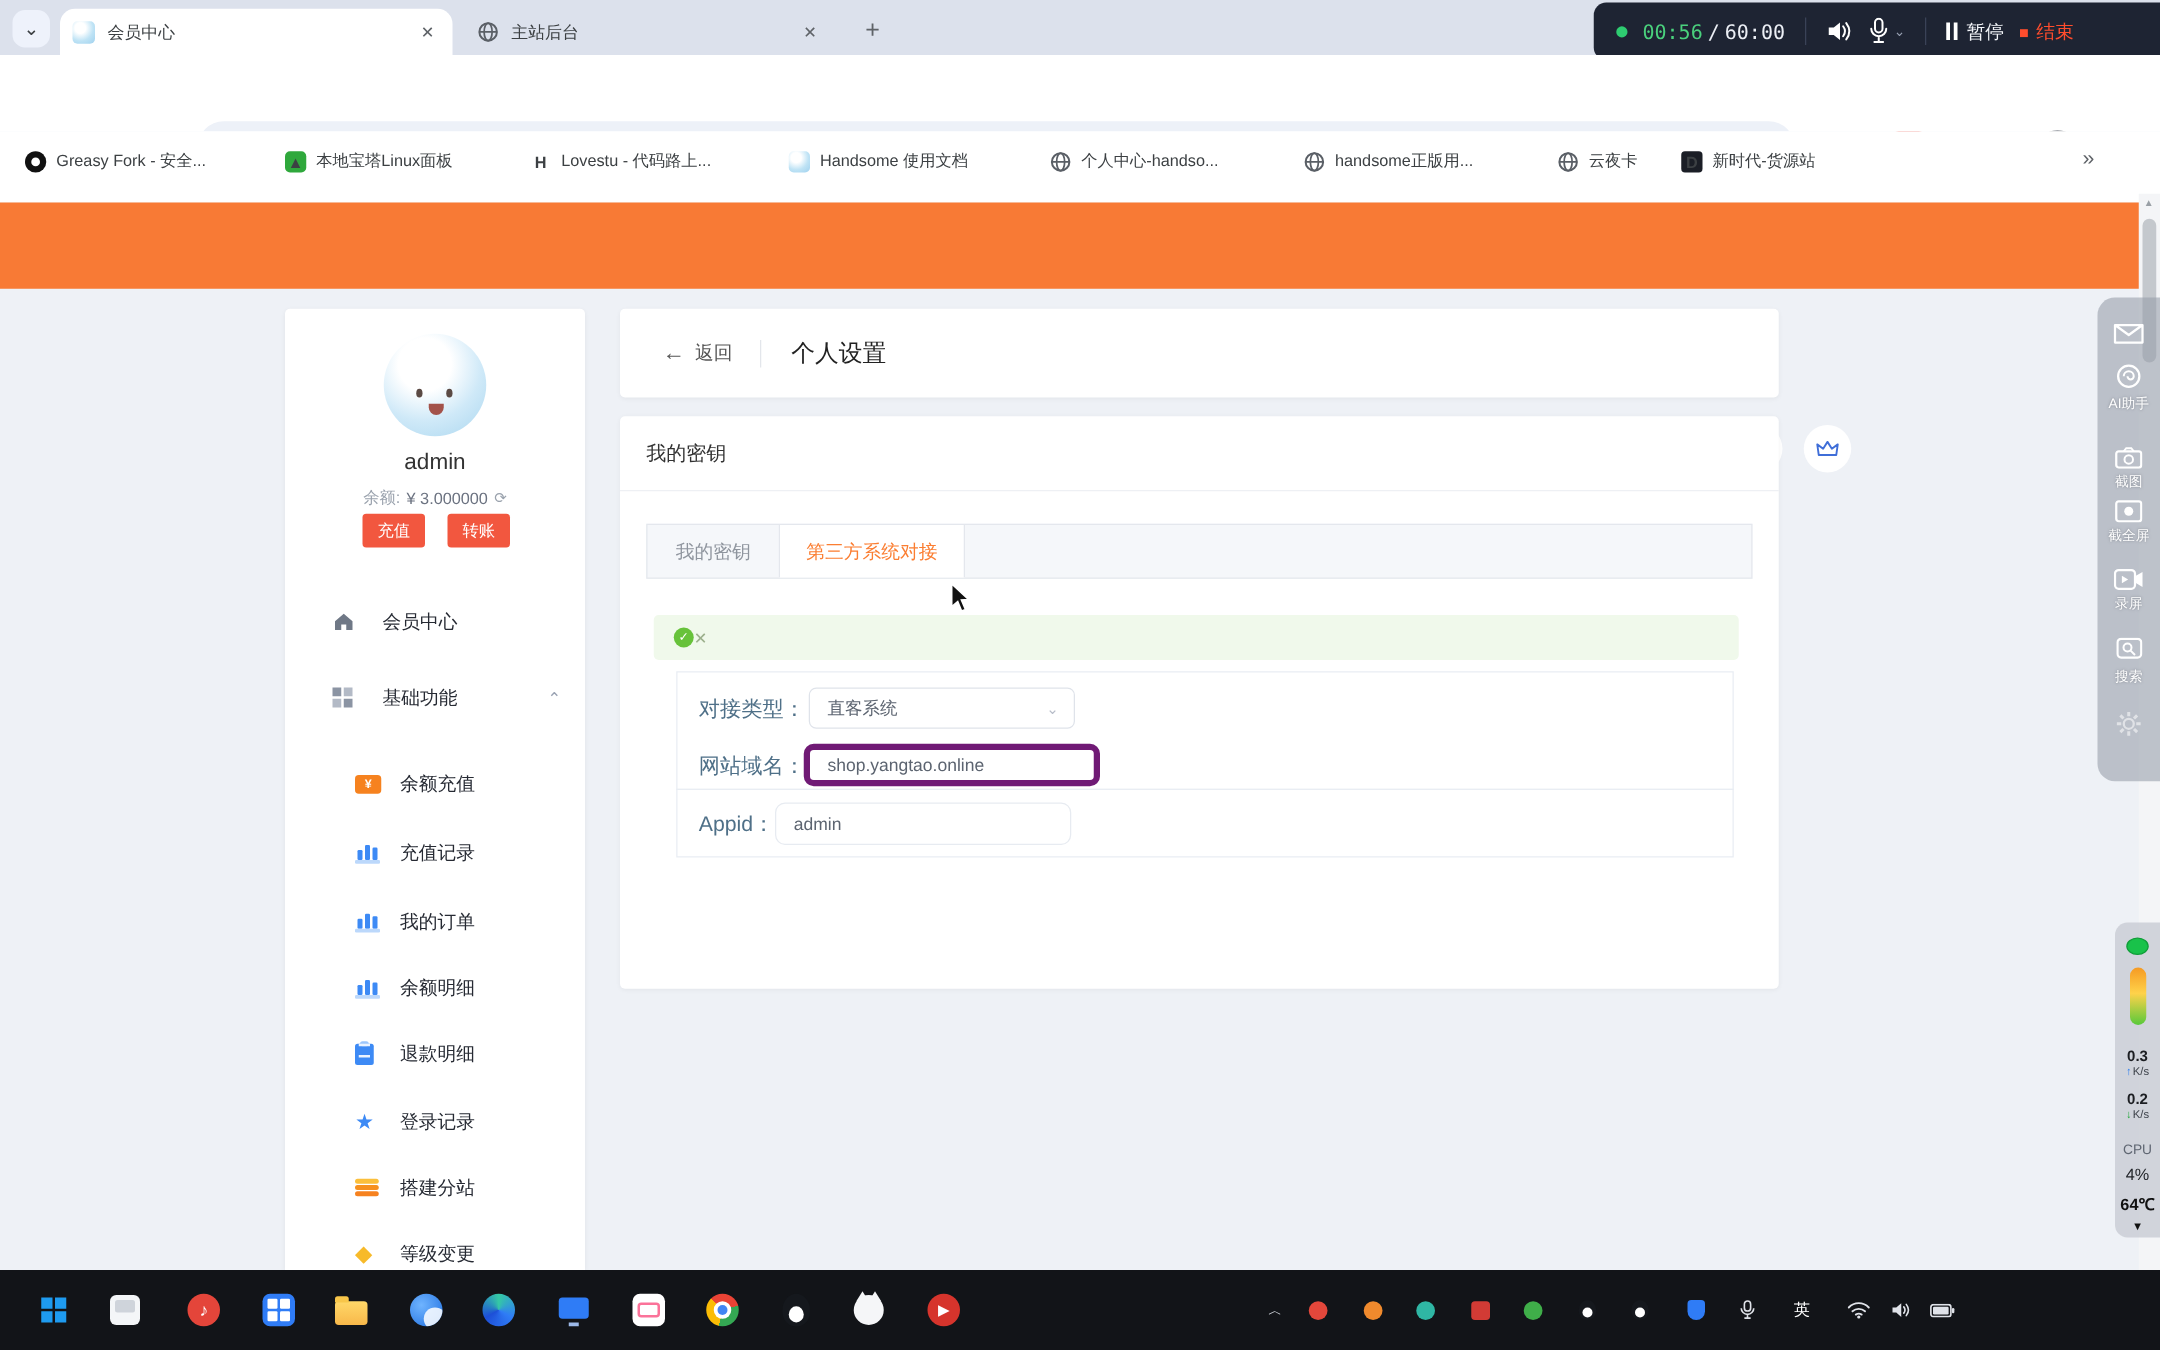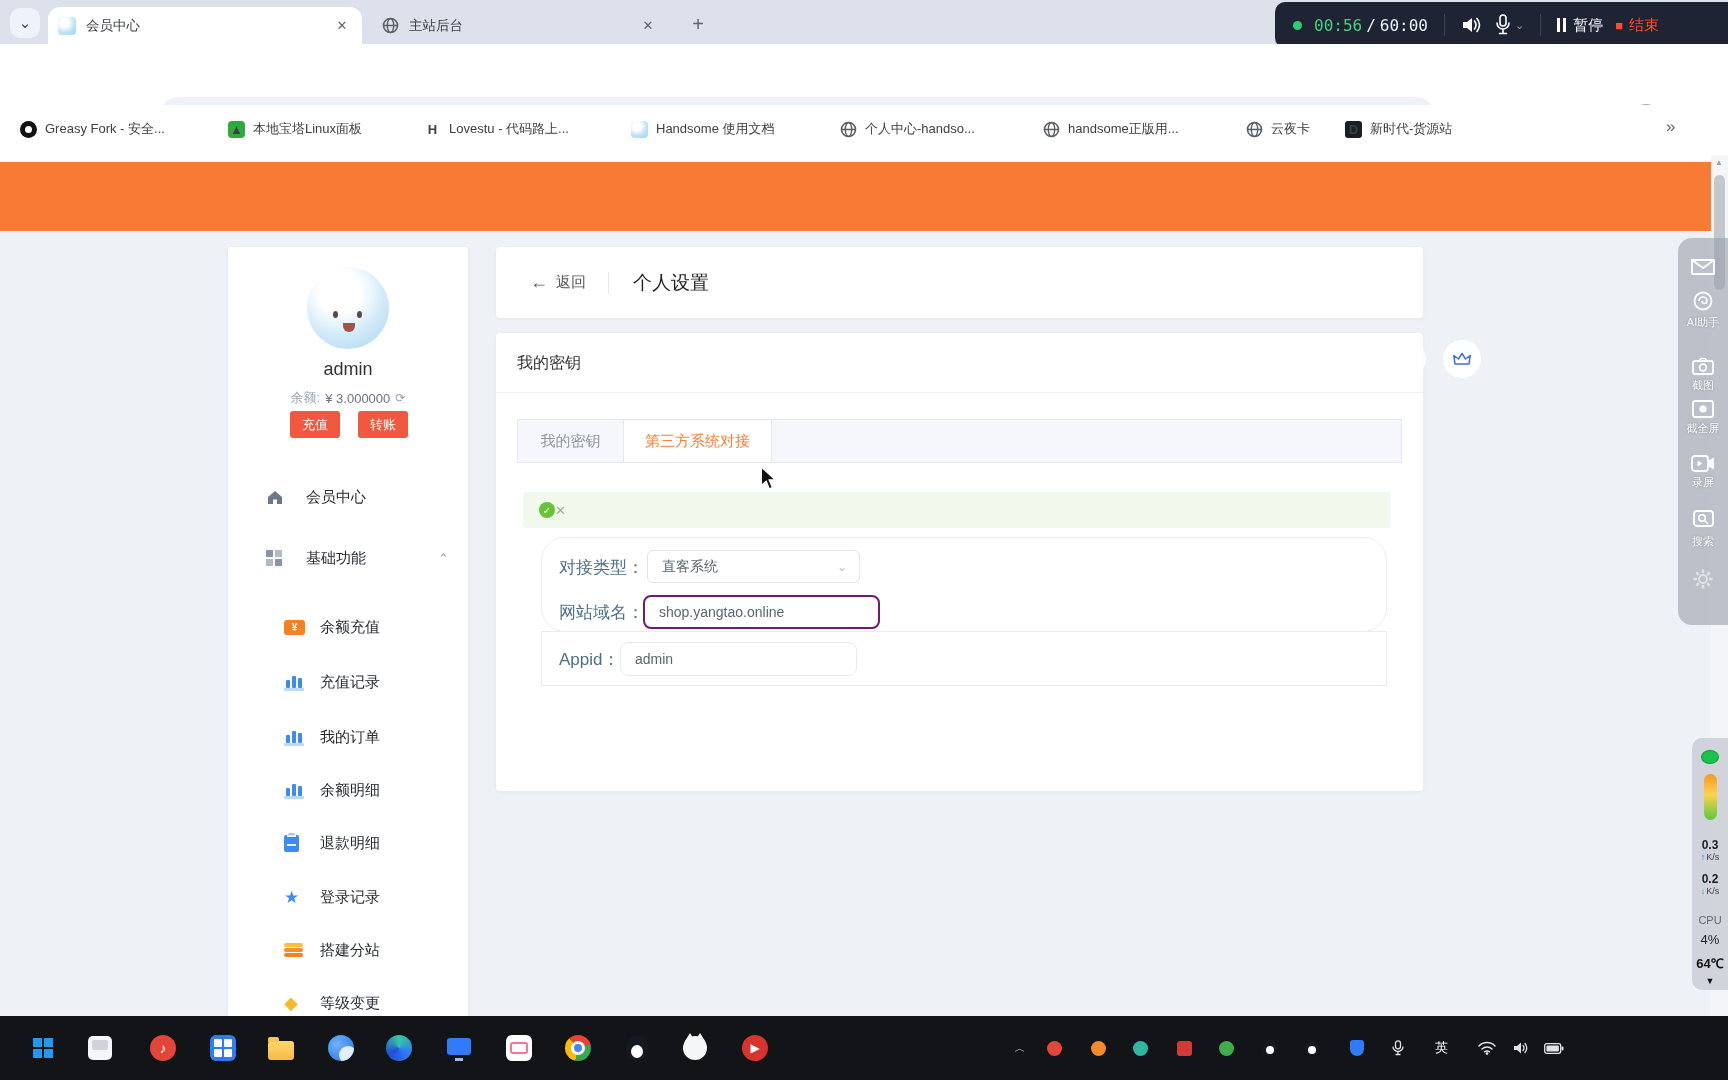--- a/index.html
+++ b/index.html
@@ -119,27 +119,27 @@
   #panel-div{left:0;top:59px;width:927px;height:1px;background:#eef0f4;}
   #tabbar{left:21px;top:86px;width:885px;height:44px;background:#f5f7fa;border:1px solid #e4e7ed;box-sizing:border-box;}
   .ptab{height:100%;justify-content:center;font-size:15px;box-sizing:border-box;}
   #ptab0{width:105px;color:#8f959e;}
   #ptab1{width:149px;background:#fff;color:#fb7e32;border-left:1px solid #e4e7ed;border-right:1px solid #e4e7ed;}
   #alert{left:27px;top:159px;width:868px;height:36px;background:#f0f9eb;border-radius:4px;padding:0 16px;box-sizing:border-box;}
   #alert-check{width:16px;height:16px;border-radius:50%;background:#67c23a;color:#fff;font-size:10px;display:flex;align-items:center;justify-content:center;flex:none;}
   #alert-text{font-size:14px;color:#67c23a;margin-left:10px;flex:1;}
   #alert-close{color:#9cb08c;font-size:13px;}
   .fbox{left:45px;width:846px;border:1px solid #e9edf3;box-sizing:border-box;}
-  #fboxA{top:204px;height:95px;border-radius:24px;} #fboxB{top:298px;height:55px;} #fboxC{top:352px;height:61px;}
+  #fboxA{top:204px;height:95px;} #fboxB{top:298px;height:55px;} #fboxC{top:352px;height:61px;}
   .flabel{font-size:17px;color:#4f7088;}
   .fvalue{font-size:14px;color:#5c6470;}
   #f-select{left:105px;top:12px;width:213px;height:33px;border:1px solid #dfe3ea;border-radius:6px;background:#fff;padding:0 12px 0 14px;box-sizing:border-box;justify-content:space-between;}
   #f-select .chev{color:#b6bcc8;font-size:12px;}
   .finput{border-radius:8px;background:#fff;box-sizing:border-box;padding:0 14px;display:flex;align-items:center;}
-  #f-domain{left:101px;top:57px;width:237px;height:34px;border:2px solid #701a75;}
+  #f-domain{left:101px;top:57px;width:237px;height:34px;border:5px solid #701a75;}
   #f-appid{left:78px;top:10px;width:237px;height:34px;border:1px solid #e7ebf1;}
   #f-token{left:108px;top:11px;width:235px;height:36px;border:1px solid #dcdfe6;border-radius:4px;}
   .flabA1{left:17px;top:13px;height:33px;} .flabA2{left:17px;top:57px;height:34px;}
   .flabB{left:17px;top:10px;height:34px;} .flabC{left:16px;top:11px;height:36px;}
 
   
   #cursor{left:757px;top:466px;}
 
   
   #rtoolbar{left:1678px;top:238px;width:50px;height:387px;background:rgba(150,156,168,.58);border-radius:14px 0 0 14px;}

